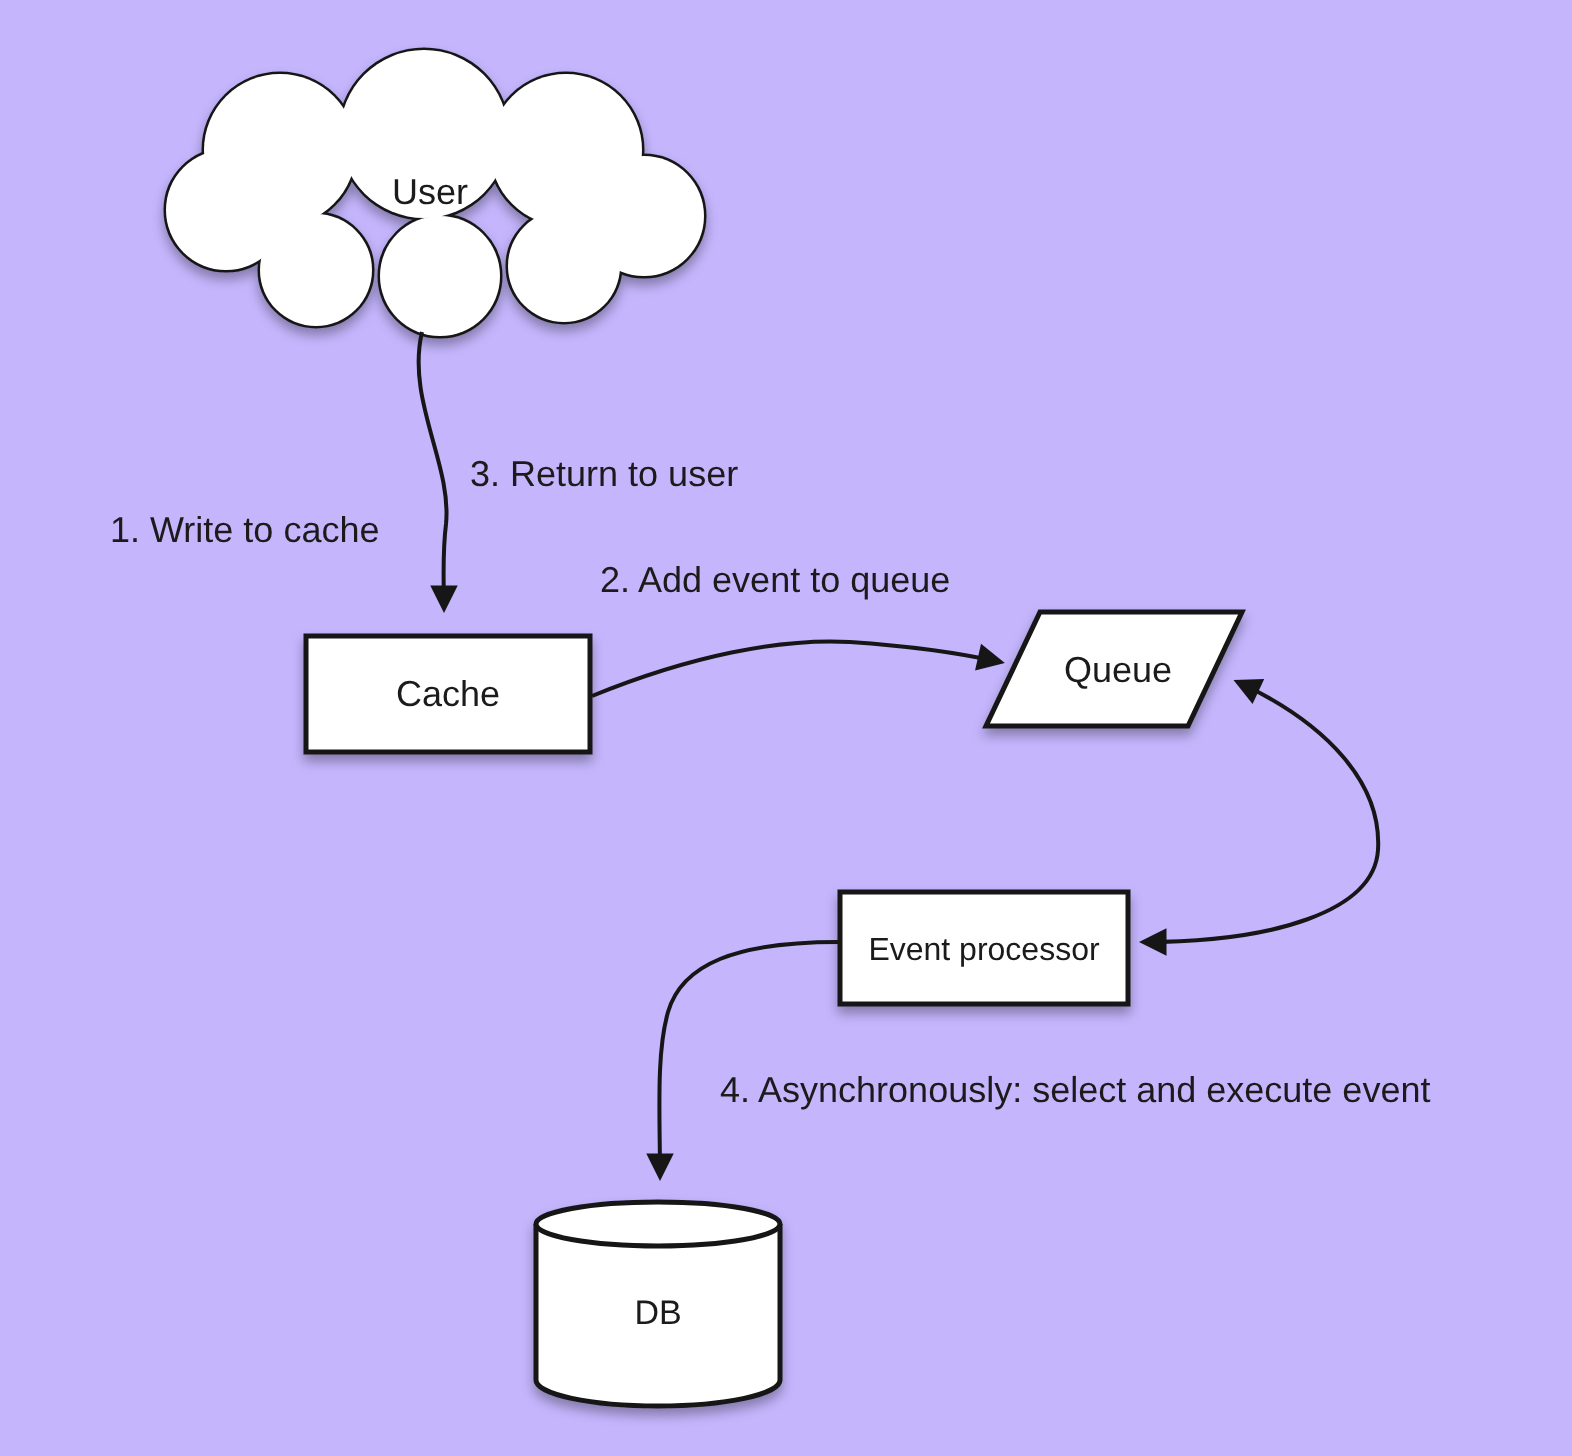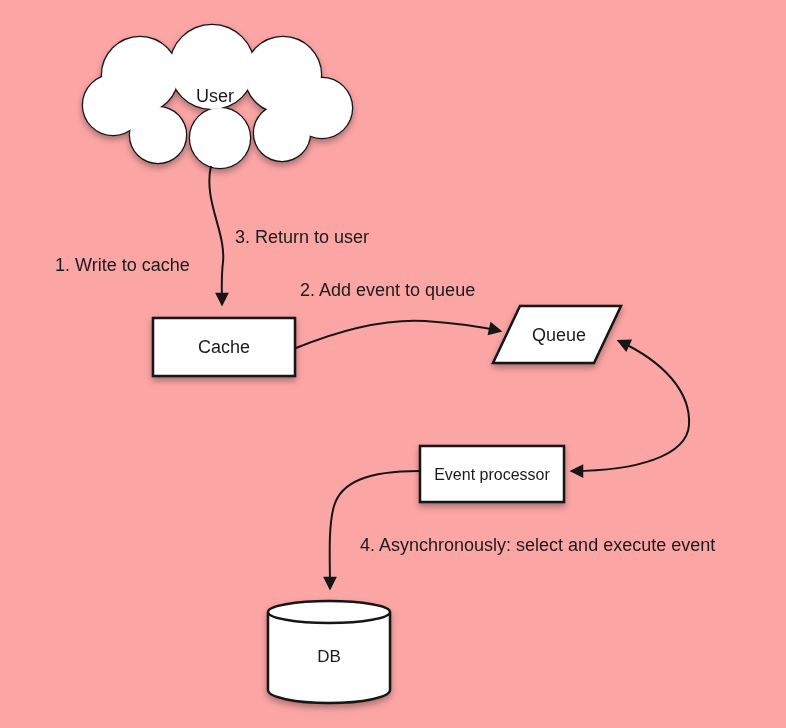--- a/index.html
+++ b/index.html
@@ -4,21 +4,21 @@
 <style>
   html, body {
     margin: 0;
     padding: 0;
     background: #ffffff;
   }
   .canvas {
     position: relative;
     width: 786px;
     height: 728px;
-    background: #fca5a5;
+    background: #c4b5fd;
     font-family: "Liberation Sans", "DejaVu Sans", sans-serif;
     overflow: hidden;
   }
   svg { display: block; }
   .shape {
     fill: #ffffff;
     stroke: #161616;
     stroke-width: 2.5;
   }
   .cloud-stroke circle {

